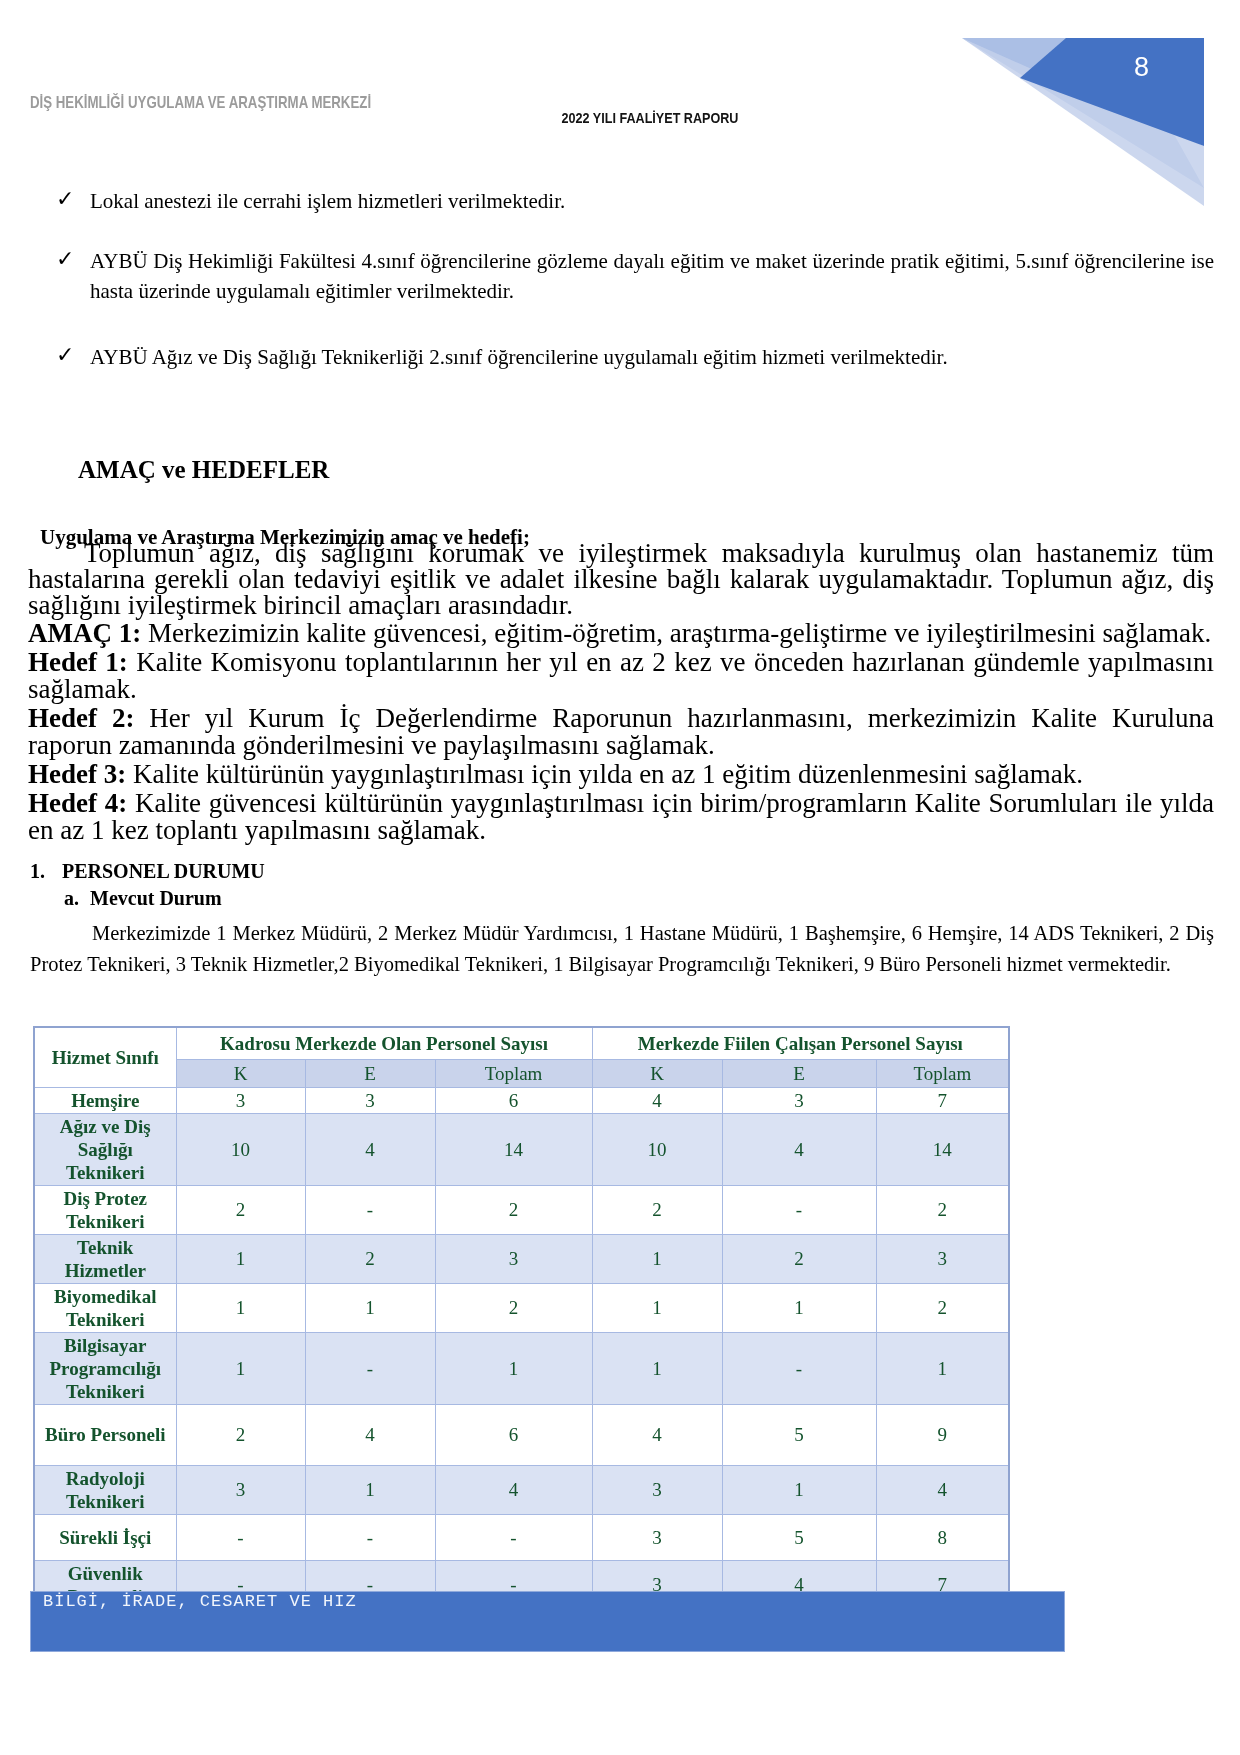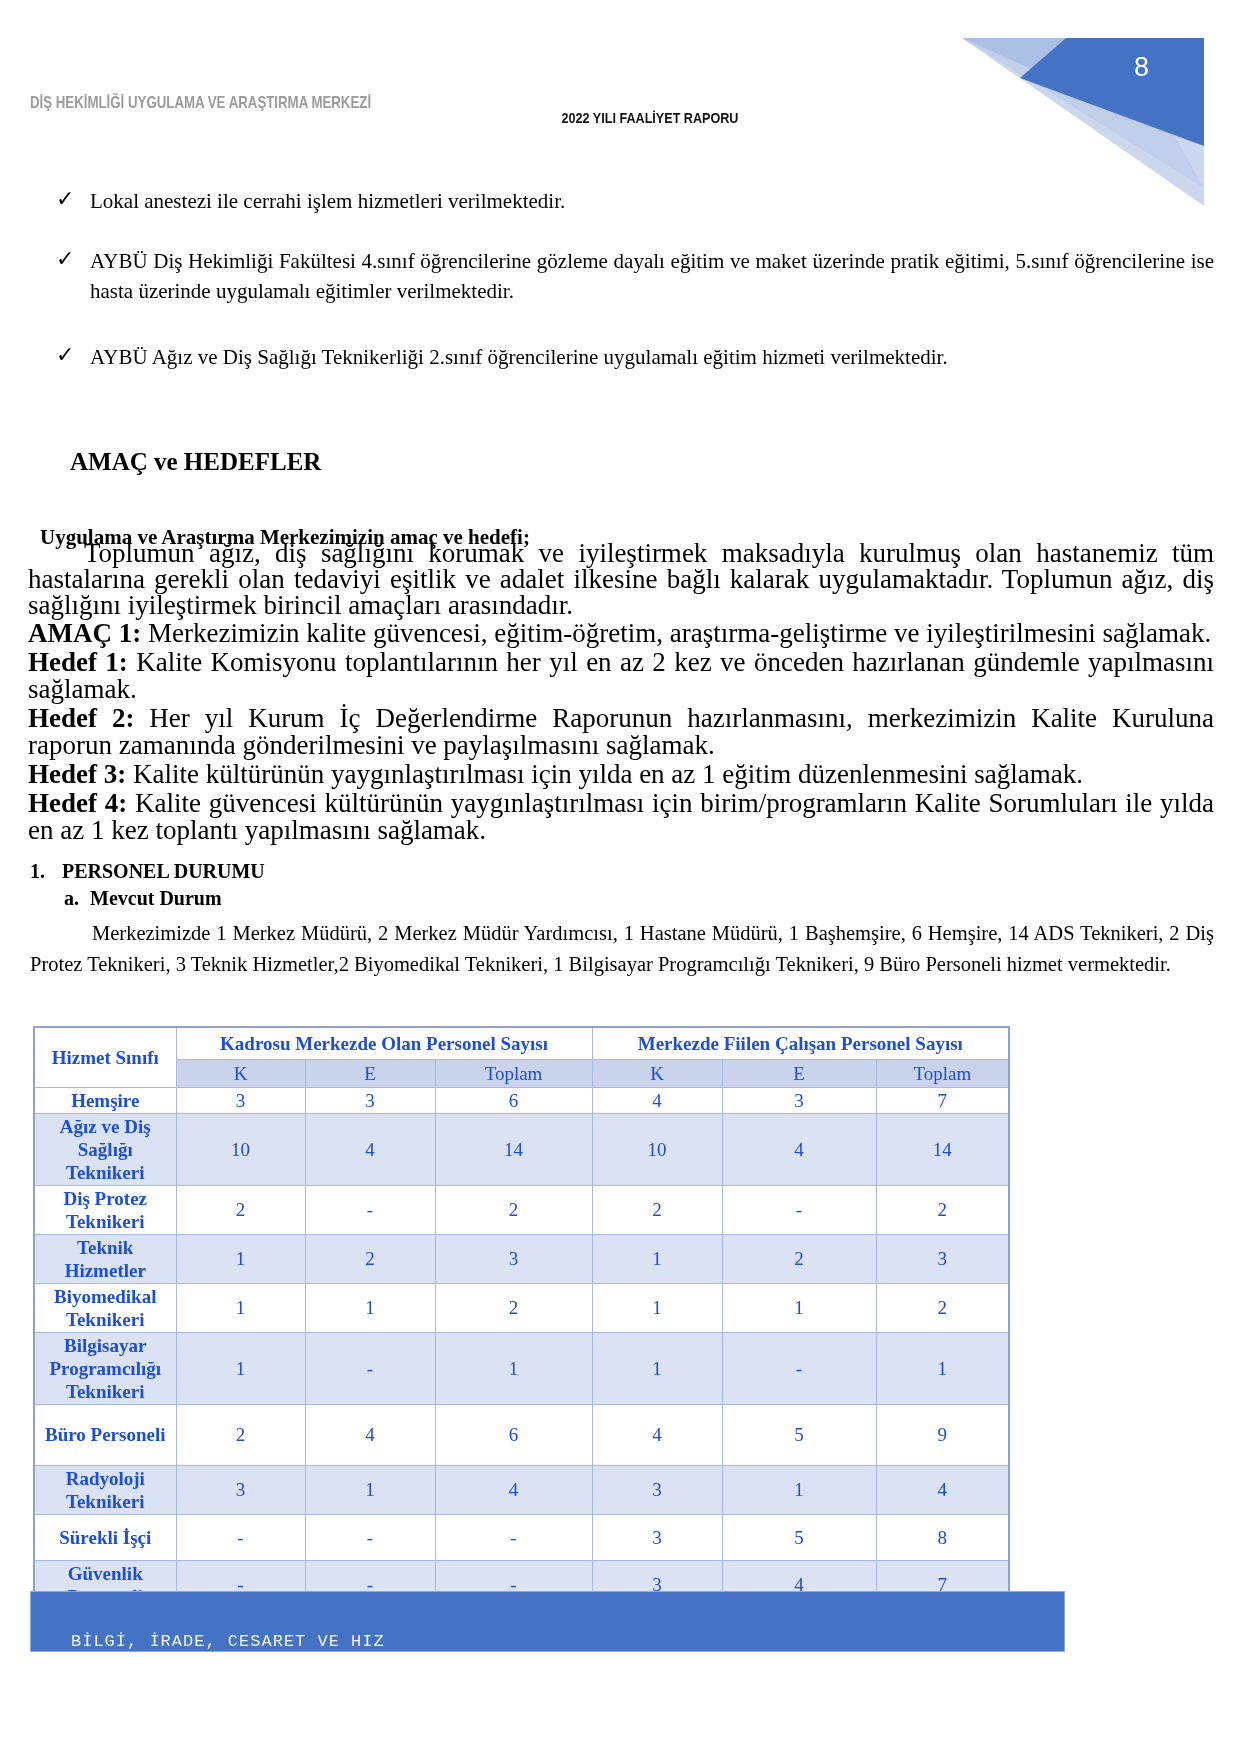--- a/index.html
+++ b/index.html
@@ -25,38 +25,38 @@
     position:absolute;left:1134px;top:52px;color:#ffffff;
     font-family:"Liberation Sans", sans-serif;font-weight:300;font-size:27px;
   }
   
   .bullets{position:absolute;left:56px;top:186px;width:1158px;list-style:none;margin:0;padding:0;}
   .bullets li{position:relative;padding-left:34px;font-size:21px;line-height:30px;text-align:justify;}
   .bullets li.b1{margin-bottom:30px;}
   .bullets li.b2{margin-bottom:36px;}
   .check{position:absolute;left:0;top:-2px;font-size:22px;font-family:"DejaVu Sans", sans-serif;}
   
-  .amac-title{position:absolute;left:62px;top:440px;font-size:25px;font-weight:bold;margin:8px;}
+  .amac-title{position:absolute;left:62px;top:440px;font-size:25px;font-weight:bold;margin:16px;}
   .amac-sub{position:absolute;left:28px;top:513px;font-size:21px;font-weight:bold;margin:12px;}
   .goals{position:absolute;left:28px;top:540px;width:1186px;font-size:27px;}
   .goals .intro{margin:0;text-indent:56px;text-align:justify;line-height:26px;}
   .goals .goal{margin:2px 0 0 0;text-align:justify;line-height:27px;}
   .goal b{font-weight:bold;}
   
   .personel{position:absolute;left:30px;top:860px;width:1184px;}
   .p-h1{margin:0;font-size:20px;font-weight:bold;}
   .p-h1 .num{display:inline-block;width:32px;}
   .p-h2{margin:4px 0 0 34px;font-size:20px;font-weight:bold;}
   .p-h2 .num{display:inline-block;width:26px;}
   .p-par{margin:8px 0 0 0;text-indent:62px;text-align:justify;font-size:20.5px;line-height:31px;}
   
   table.personnel{
     position:absolute;left:33px;top:1026px;width:975px;
     border-collapse:collapse;table-layout:fixed;
-    color:#1d4ed8;border:2px solid #8FA3D0;
+    color:#14532d;border:2px solid #8FA3D0;
   }
   table.personnel th, table.personnel td{
     border:1px solid #A7B9E2;text-align:center;vertical-align:middle;
     padding:1px 4px;font-size:19px;line-height:23px;overflow:hidden;
   }
   th.corner-cell{background:#ffffff;font-weight:bold;}
   th.group{background:#ffffff;font-weight:bold;border-bottom:5px double #2F5496;}
   tr.subhdr th{background:#C9D3EB;font-weight:normal;}
   thead tr.grphdr{height:32px;}
   thead tr.subhdr{height:28px;}
@@ -70,21 +70,21 @@
   tbody tr:nth-child(5){height:48px;}
   tbody tr:nth-child(6){height:70px;}
   tbody tr:nth-child(7){height:61px;}
   tbody tr:nth-child(8){height:48px;}
   tbody tr:nth-child(9){height:46px;}
   tbody tr:nth-child(10){height:44px;}
   
   .footer-bar{
     position:absolute;left:30px;top:1591px;width:1035px;height:61px;
     background:#4472C4;border:1px solid #8FA9DC;box-sizing:border-box;
-    display:flex;align-items:flex-end;padding-left:28px;
+    display:flex;align-items:flex-start;
   }
   .motto{
     font-family:"Liberation Mono", monospace;color:#F2F6FC;
     font-size:17px;letter-spacing:1px;padding-left:12px;white-space:pre;
   }
 </style>
 </head>
 <body>
 
 <div>

